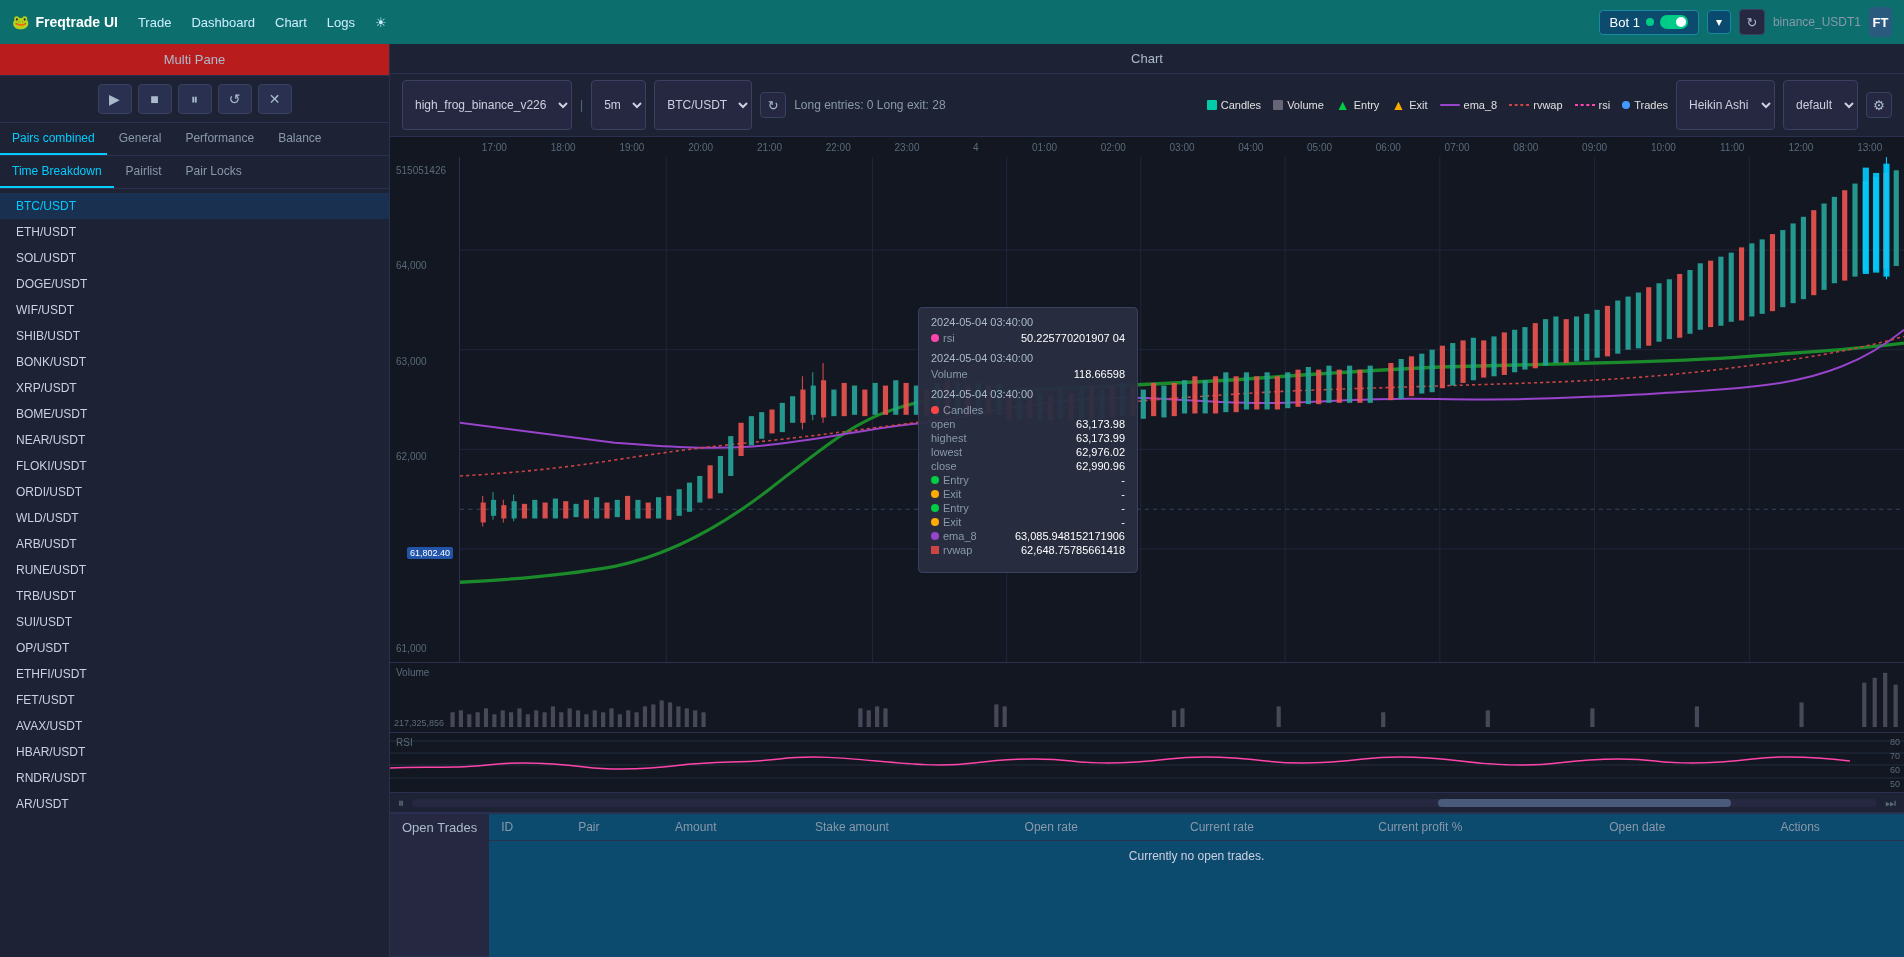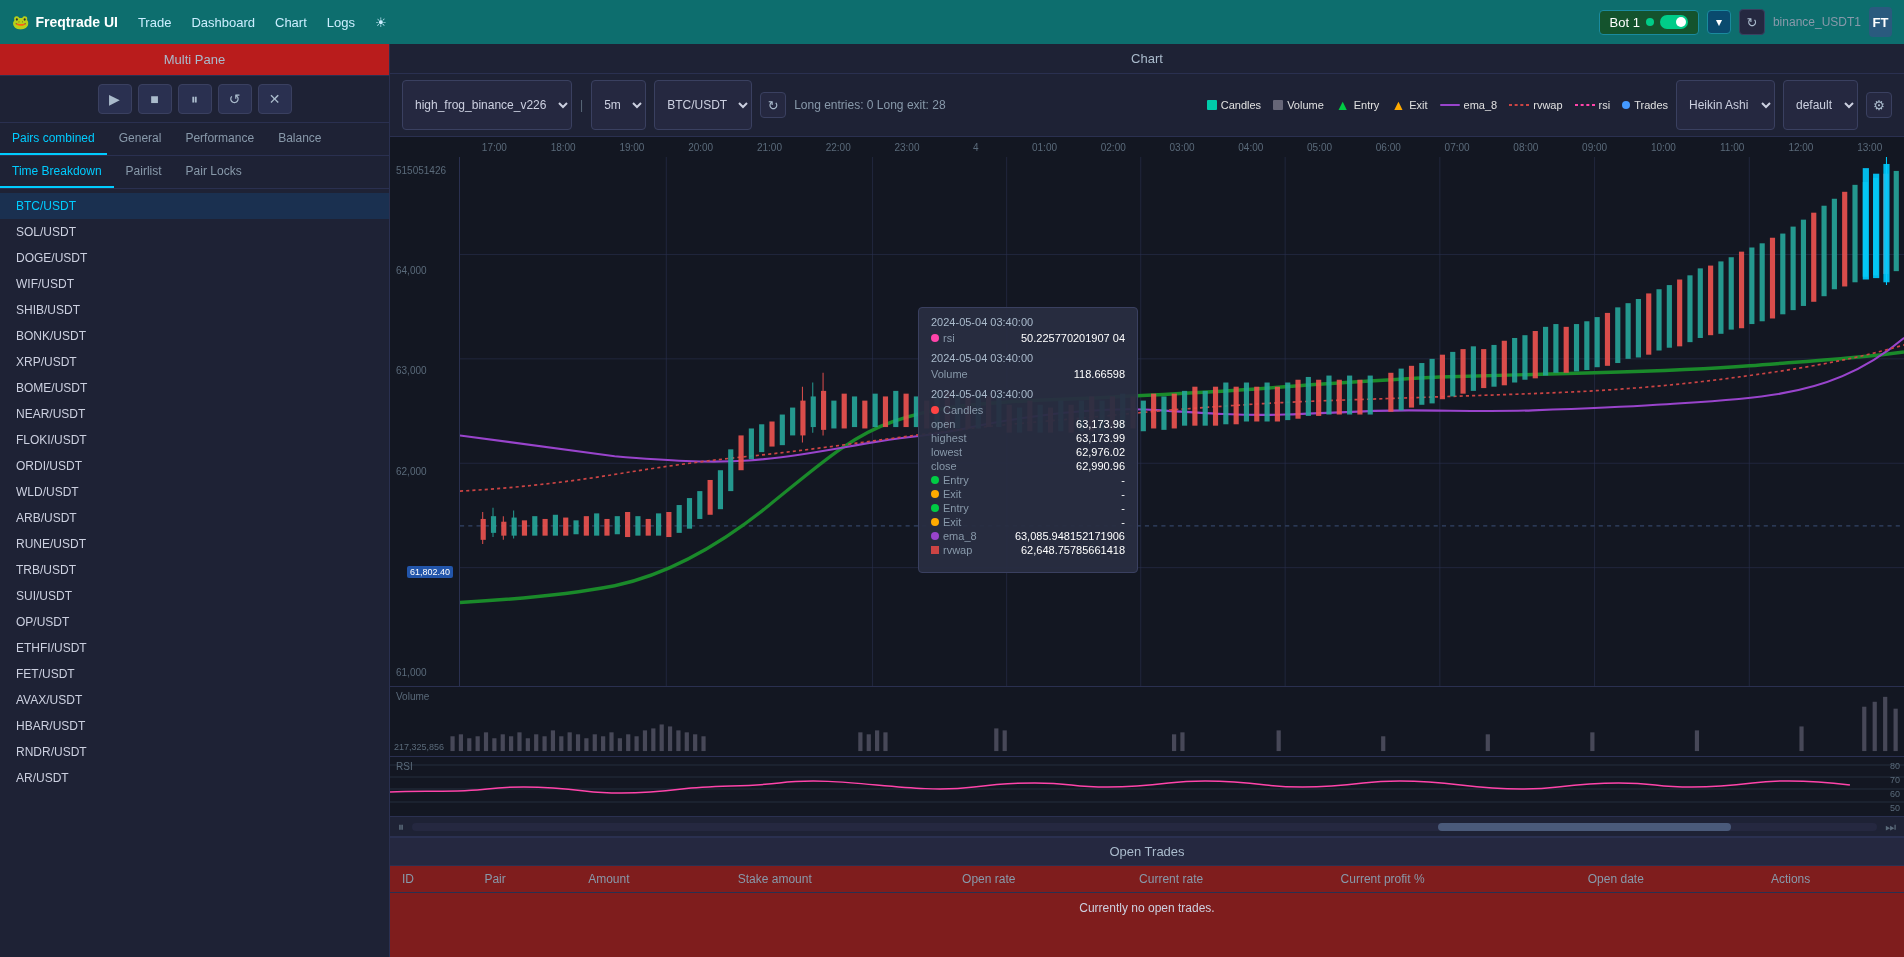--- a/index.html
+++ b/index.html
@@ -13,21 +13,21 @@
       align-items: center;
       padding: 0 12px;
       gap: 20px;
     }
     .topnav-logo {
       display: flex; align-items: center; gap: 6px; color: white; font-weight: 600; font-size: 14px;
     }
     .topnav-link { color: #cceeff; font-size: 13px; cursor: pointer; }
     .topnav-right { margin-left: auto; display: flex; align-items: center; gap: 8px; }
     .bot-selector {
-      background: #14532d; border: 1px solid #1a8a9e; border-radius: 4px;
+      background: #0c4a6e; border: 1px solid #1a8a9e; border-radius: 4px;
       padding: 4px 10px; color: white; display: flex; align-items: center; gap: 6px; cursor: pointer;
     }
     .bot-dot { width: 8px; height: 8px; background: #00cc88; border-radius: 50%; }
     .bot-toggle { width: 28px; height: 14px; background: #00cc88; border-radius: 7px; position: relative; cursor: pointer; }
     .bot-toggle::after { content: ''; position: absolute; right: 2px; top: 2px; width: 10px; height: 10px; background: white; border-radius: 50%; }
     .topnav-btn { background: #0a4a6e; border: 1px solid #1a8a9e; border-radius: 4px; padding: 4px 8px; color: white; cursor: pointer; font-size: 12px; }
     .user-avatar { width: 23px; height: 30px; background: #2a5a7e; border-radius: 4px; display: flex; align-items: center; justify-content: center; color: white; font-weight: bold; cursor: pointer; }
 
     
     .main-layout {
@@ -234,25 +234,25 @@
       right: 10%;
       width: 20%;
       height: 100%;
       background: #4a5a7a;
       border-radius: 4px;
     }
     .scroll-btn { color: #5a6a7a; cursor: pointer; font-size: 12px; }
 
     
     .trades-panel {
-      background: #7f1d1d;
+      background: #0c4a6e;
       border-top: 1px solid #2a3050;
-      height: 120px;
-      display: flex;
-      flex-direction: column;
+      height: 144px;
+      display: flex;
+      flex-direction: row;
     }
     .trades-header {
       padding: 6px 12px;
       font-size: 13px;
       color: #aabbcc;
       text-align: center;
       border-bottom: 1px solid #2a3050;
       background: #252840;
     }
     .trades-table { flex: 1; overflow-y: auto; }
@@ -310,20 +310,21 @@
 
     <div class="sidebar-tabs2 sidebar-tabs">
       <div class="sidebar-tab active">Time Breakdown</div>
       <div class="sidebar-tab">Pairlist</div>
       <div class="sidebar-tab">Pair Locks</div>
     </div>
 
     <div class="pairs-list">
 
     <div class="pair-item active">BTC/USDT</div>
+        <div class="pair-item">ETH/USDT</div>
         <div class="pair-item">SOL/USDT</div>
         <div class="pair-item">DOGE/USDT</div>
         <div class="pair-item">WIF/USDT</div>
         <div class="pair-item">SHIB/USDT</div>
         <div class="pair-item">BONK/USDT</div>
         <div class="pair-item">XRP/USDT</div>
         <div class="pair-item">BOME/USDT</div>
         <div class="pair-item">NEAR/USDT</div>
         <div class="pair-item">FLOKI/USDT</div>
         <div class="pair-item">ORDI/USDT</div>

